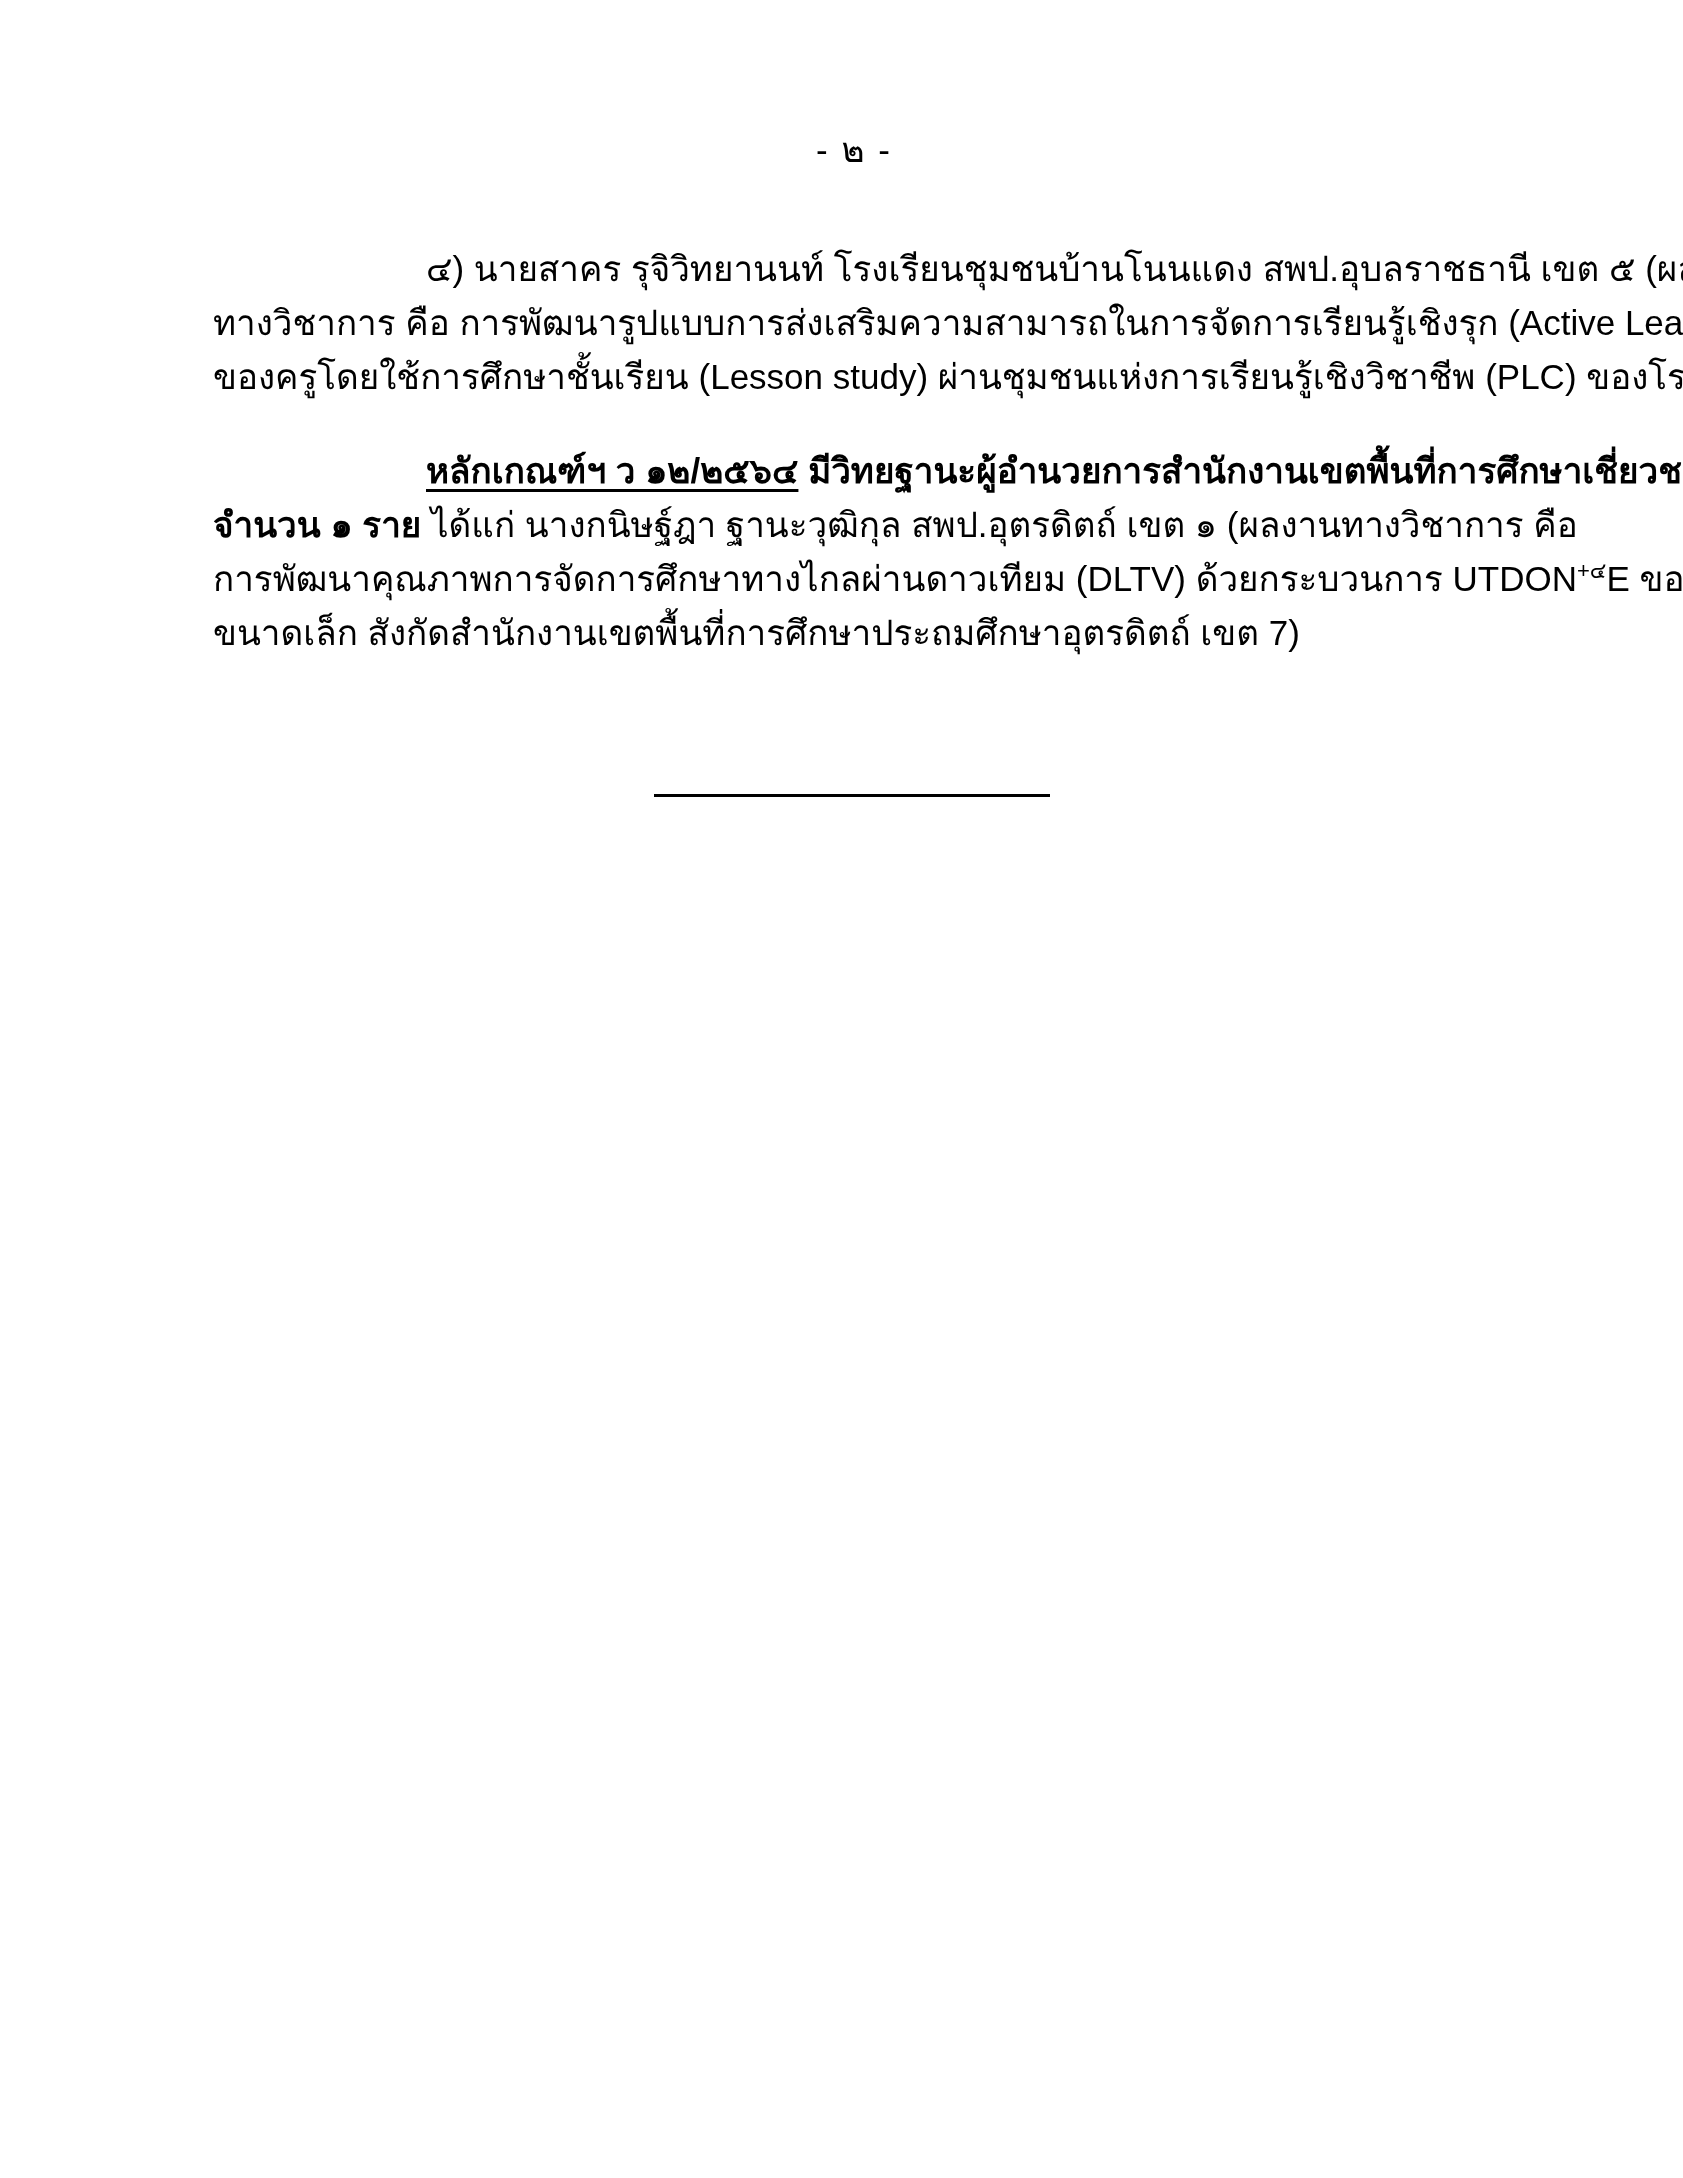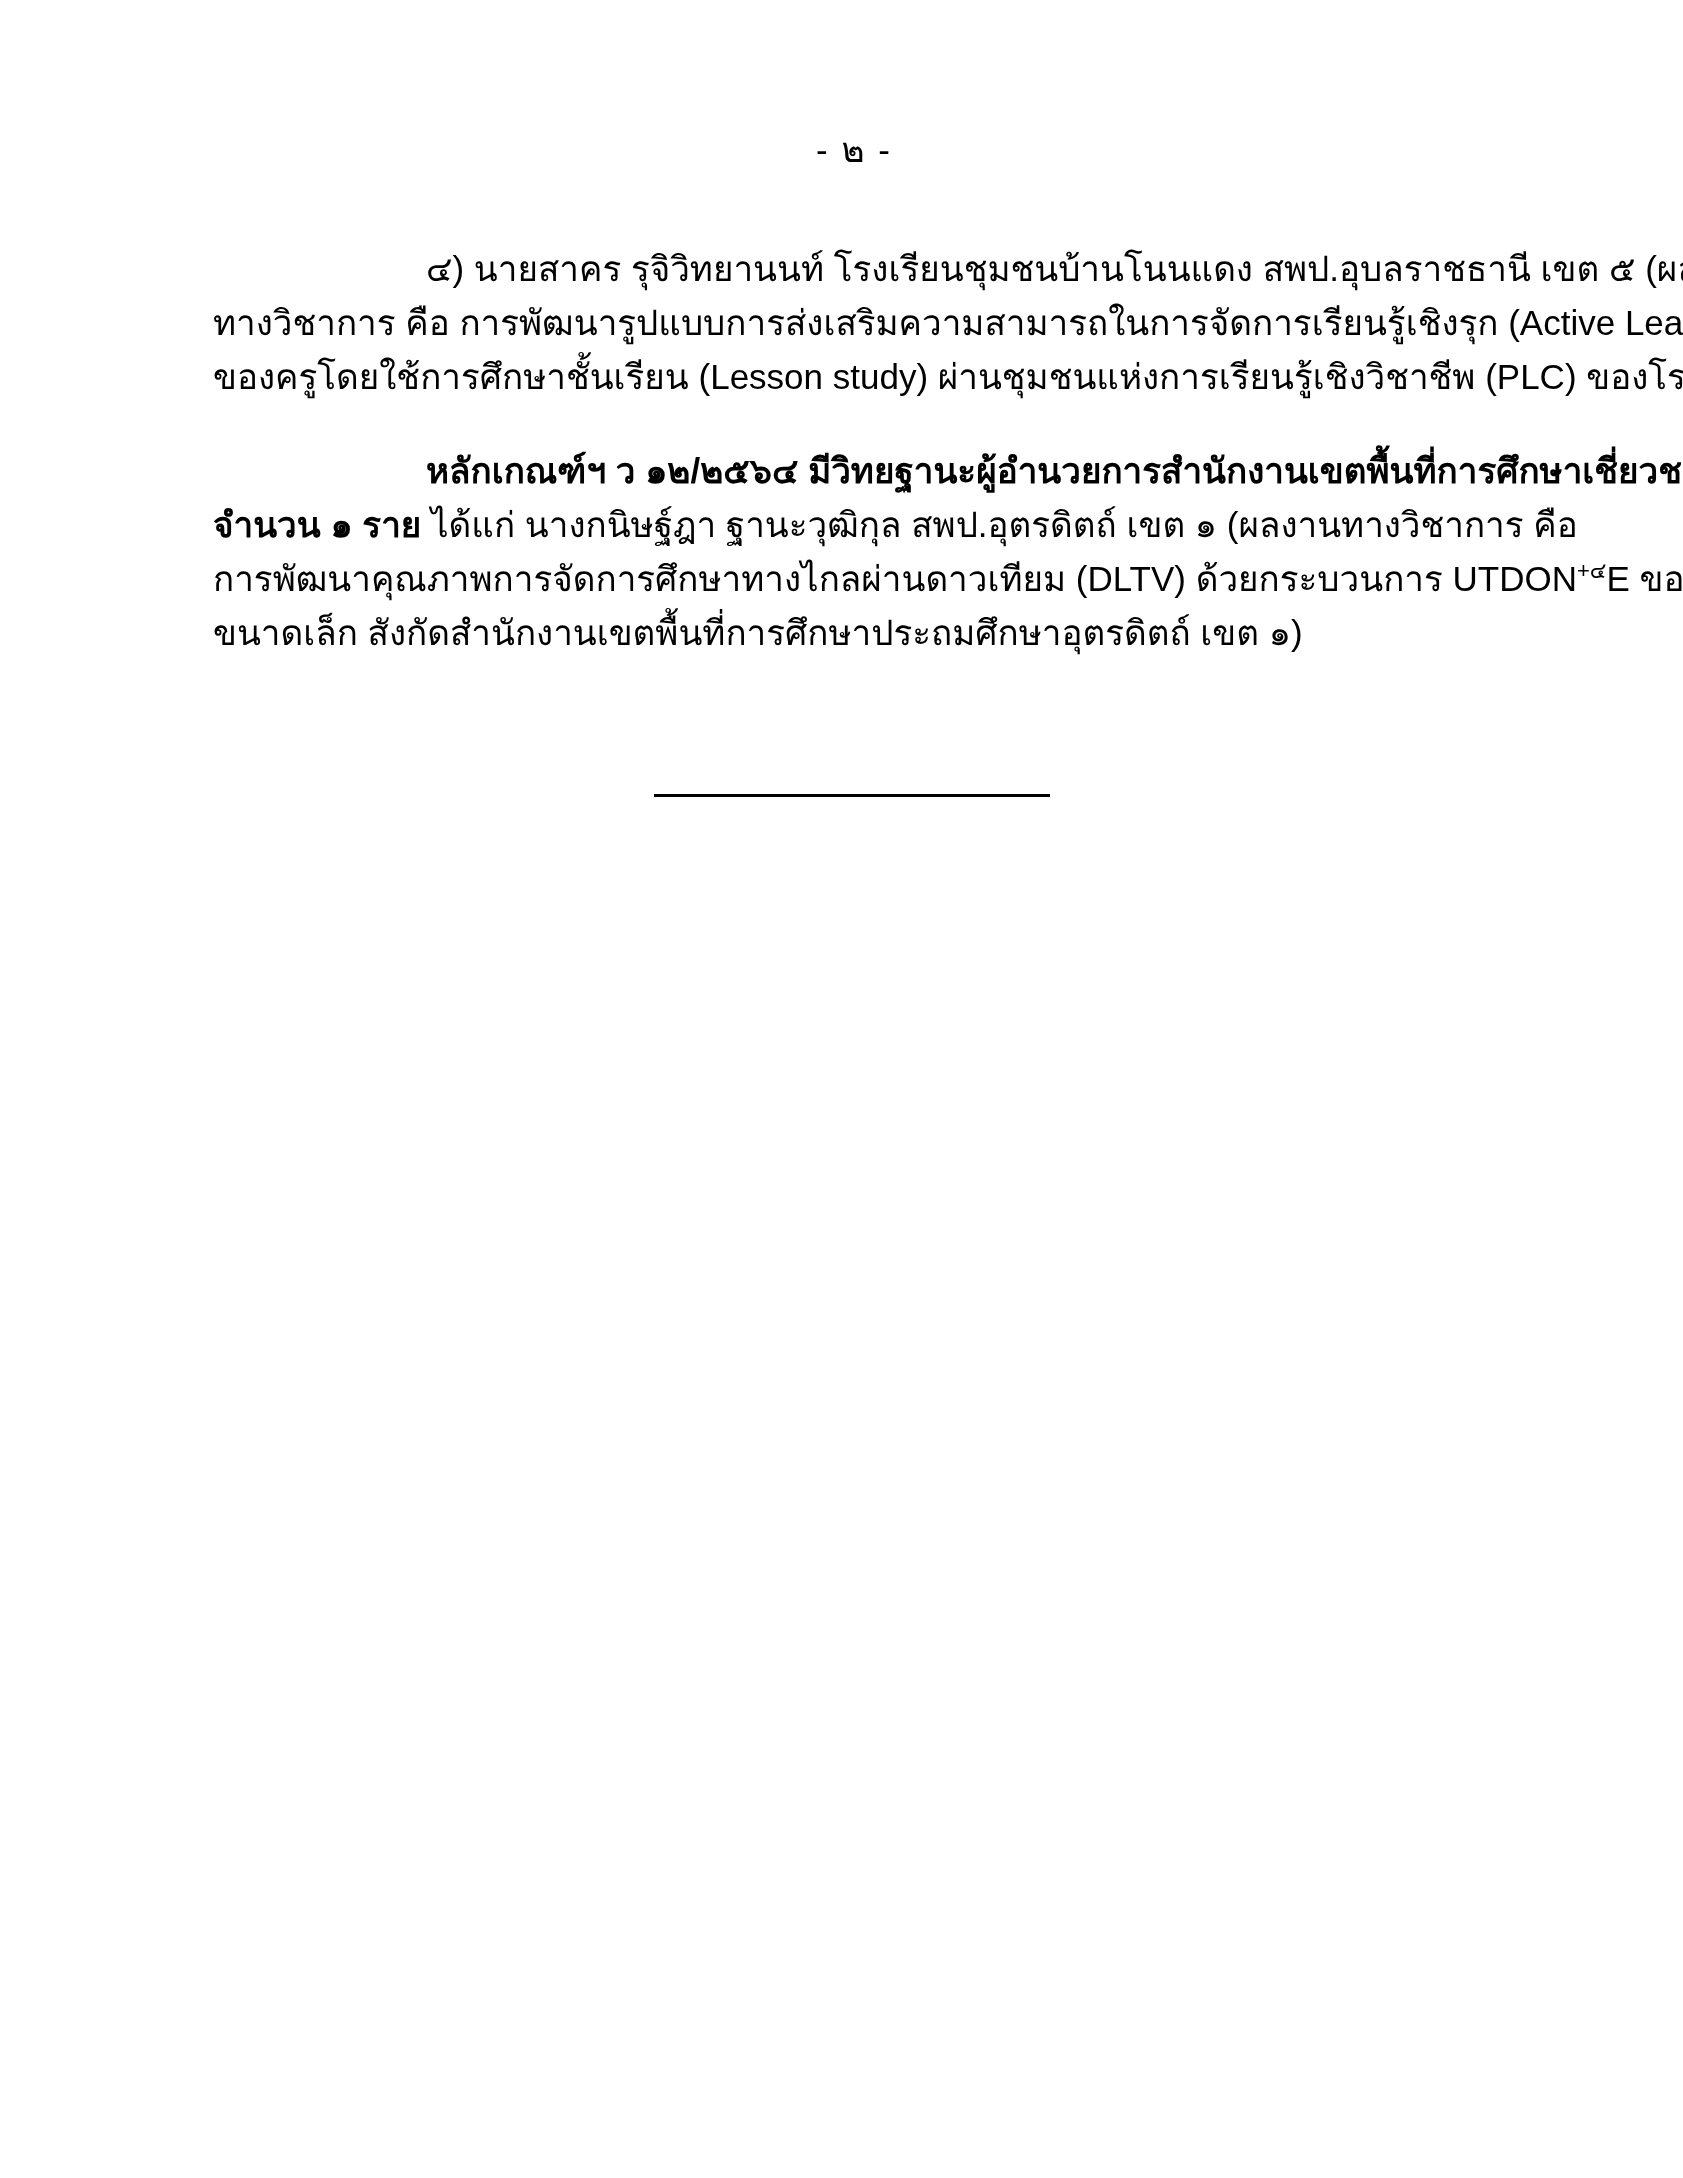--- a/index.html
+++ b/index.html
@@ -22,21 +22,21 @@
     text-align: center;
     line-height: 42px;
     margin-bottom: 71px;
     letter-spacing: 2px;
   }
   .para { margin: 0; }
   .para-criteria { margin-top: 40px; }
   .line { display: block; white-space: nowrap; }
   .line-indent { text-indent: 213px; }
   b { font-weight: bold; }
-  .u { text-underline-offset: 6px; margin-top: 36px; }
+  .u { text-decoration: underline; text-underline-offset: 6px; margin-top: 36px; }
   sup.sup {
     font-size: 22px;
     line-height: 0;
     vertical-align: super;
   }
   .divider {
     border: none;
     border-top: 3px solid #000000;
     width: 396px;
     margin: 134px auto 0 auto;
@@ -54,20 +54,20 @@
     <div class="para para-item4">
       <span class="line line-indent">๔) นายสาคร รุจิวิทยานนท์ โรงเรียนชุมชนบ้านโนนแดง สพป.อุบลราชธานี เขต ๕ (ผลงาน</span>
       <span class="line">ทางวิชาการ คือ การพัฒนารูปแบบการส่งเสริมความสามารถในการจัดการเรียนรู้เชิงรุก (Active Learning)</span>
       <span class="line">ของครูโดยใช้การศึกษาชั้นเรียน (Lesson study) ผ่านชุมชนแห่งการเรียนรู้เชิงวิชาชีพ (PLC) ของโรงเรียน</span>
     </div>
 
     <div class="para para-criteria">
       <span class="line line-indent"><b class="u">หลักเกณฑ์ฯ ว ๑๒/๒๕๖๔</b><b> มีวิทยฐานะผู้อำนวยการสำนักงานเขตพื้นที่การศึกษาเชี่ยวชาญ</b></span>
       <span class="line"><b>จำนวน ๑ ราย</b><span> ได้แก่ นางกนิษฐ์ฎา ฐานะวุฒิกุล สพป.อุตรดิตถ์ เขต ๑ (ผลงานทางวิชาการ คือ</span></span>
       <span class="line"><span>การพัฒนาคุณภาพการจัดการศึกษาทางไกลผ่านดาวเทียม (DLTV) ด้วยกระบวนการ UTDON</span><sup class="sup">+๔</sup><span>E ของโรงเรียน</span></span>
-      <span class="line">ขนาดเล็ก สังกัดสำนักงานเขตพื้นที่การศึกษาประถมศึกษาอุตรดิตถ์ เขต ๑)</span>
+      <span class="line">ขนาดเล็ก สังกัดสำนักงานเขตพื้นที่การศึกษาประถมศึกษาอุตรดิตถ์ เขต 7)</span>
     </div>
 
     <hr class="divider">
 
   </div>
 </div>
 
 
 </body></html>

